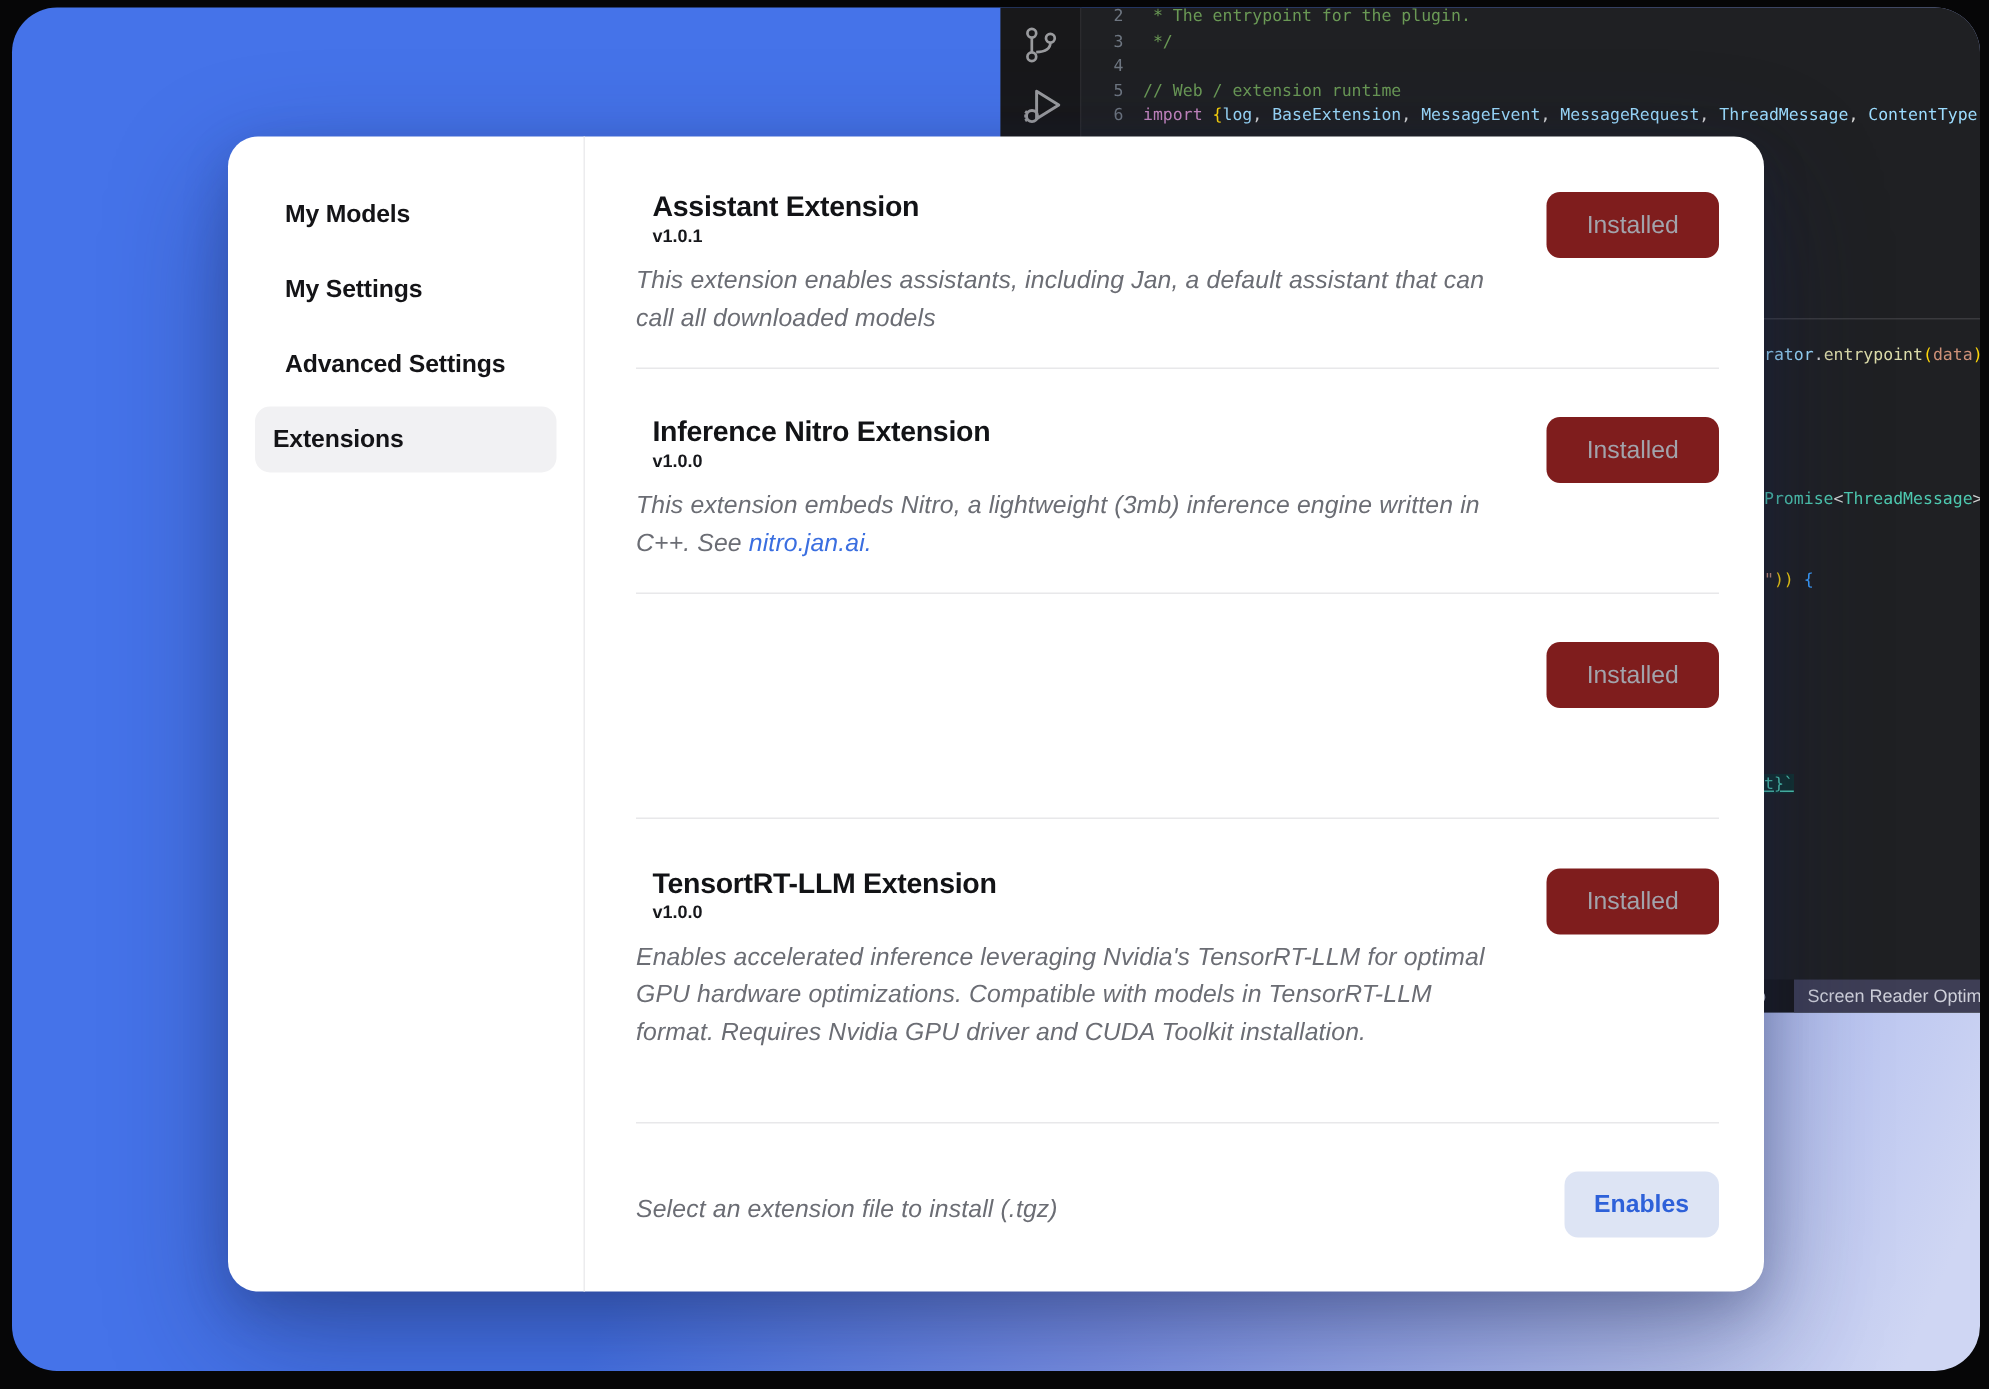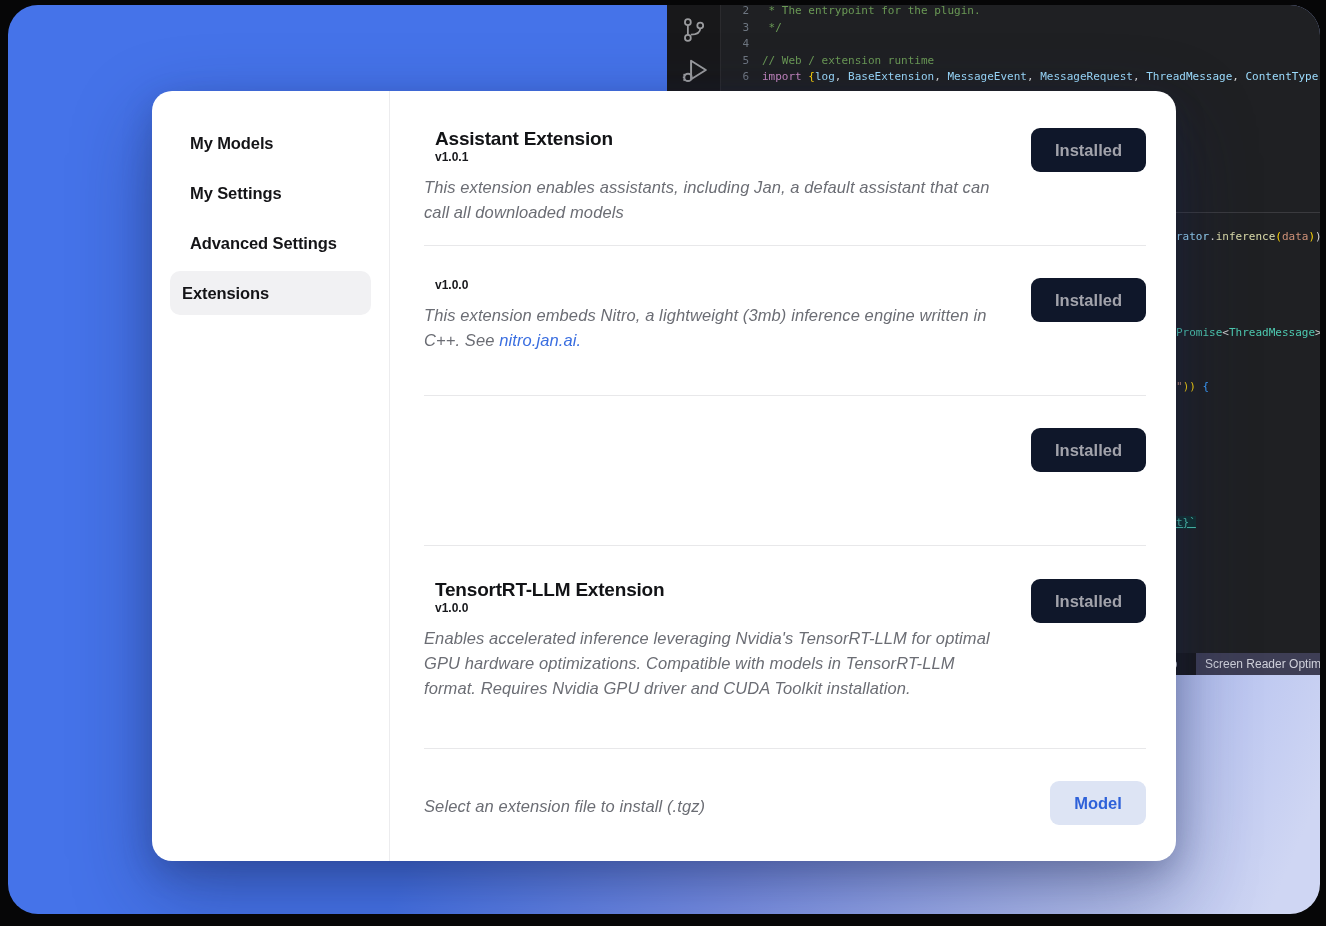--- a/index.html
+++ b/index.html
@@ -78,21 +78,21 @@
     margin:11px 0 0 0;max-width:580px;font-size:16.5px;line-height:25px;
     color:#6b6d74;letter-spacing:0.1px;font-style:italic;
   }
   .ext-desc a{color:#3a6ee0;text-decoration:none;cursor:pointer;}
   .divider{position:absolute;left:34px;right:30px;height:1px;background:#e8e8ea;}
   .btn{
     position:absolute;right:0;top:0;height:44px;border:none;border-radius:9px;
     font-family:"Liberation Sans",sans-serif;font-size:16.5px;cursor:pointer;
     display:flex;align-items:center;justify-content:center;
   }
-  .btn.installed{min-width:115px;background:#0f172a;color:#a2a3ab;font-weight:700;padding:0 22px;box-sizing:border-box;}
+  .btn.installed{min-width:115px;background:#7f1d1d;color:#a2a3ab;font-weight:400;padding:0 22px;box-sizing:border-box;}
   .btn.select{min-width:96px;background:#dde4f4;color:#2e61d9;font-weight:700;padding:0 20px;box-sizing:border-box;}
 </style>
 </head>
 <body>
 
 <div class="window">
 
   <div class="editor">
     <div class="activitybar">
       <div class="ab-icon scm">
@@ -113,21 +113,21 @@
       </div>
     </div>
     <div class="codearea" id="code-lines">
         <div class="cl"><span class="ln">2</span><span class="ct"><span class="tk-com"> * The entrypoint for the plugin.</span></span></div>
         <div class="cl"><span class="ln">3</span><span class="ct"><span class="tk-com"> */</span></span></div>
         <div class="cl"><span class="ln">4</span><span class="ct"></span></div>
         <div class="cl"><span class="ln">5</span><span class="ct"><span class="tk-com">// Web / extension runtime</span></span></div>
         <div class="cl"><span class="ln">6</span><span class="ct"><span class="tk-kw">import </span><span class="tk-by">{</span><span class="tk-var">log</span><span class="tk-pu">, </span><span class="tk-var">BaseExtension</span><span class="tk-pu">, </span><span class="tk-var">MessageEvent</span><span class="tk-pu">, </span><span class="tk-var">MessageRequest</span><span class="tk-pu">, </span><span class="tk-var">ThreadMessage</span><span class="tk-pu">, </span><span class="tk-var">ContentType</span></span></div>
       </div>
     <div id="code-frags">
-        <div class="frag" style="top: 224px;"><span class="tk-var">rator</span><span class="tk-pu">.</span><span class="tk-fn">inference</span><span class="tk-by">(</span><span class="tk-or">data</span><span class="tk-by">)</span><span class="tk-pu">);</span></div>
+        <div class="frag" style="top: 224px;"><span class="tk-var">rator</span><span class="tk-pu">.</span><span class="tk-fn">entrypoint</span><span class="tk-by">(</span><span class="tk-or">data</span><span class="tk-by">)</span><span class="tk-pu">);</span></div>
         <div class="frag" style="top: 292px; margin-top: 28px;"><span class="tk-ty">Promise</span><span class="tk-pu">&lt;</span><span class="tk-ty">ThreadMessage</span><span class="tk-pu">&gt;</span></div>
         <div class="frag" style="top: 374px;"><span class="tk-or">"</span><span class="tk-by">))</span><span class="tk-bb"> {</span></div>
         <div class="frag" style="top: 510px;"><span class="tk-hl">t}`</span></div>
       </div>
     <div class="hline"></div>
     <div class="statusbar">
       <span class="status-go">go</span>
       <span class="status-chip">Screen Reader Optimized</span>
     </div>
   </div>
@@ -147,20 +147,21 @@
           <h3 class="ext-title">Assistant Extension</h3>
           <span class="ext-ver">v1.0.1</span>
         </div>
         <p class="ext-desc"><span>This extension enables assistants, including Jan, a default assistant that can call all downloaded models</span></p>
         <button class="btn installed">Installed</button>
       </div>
       <div class="divider" style="top:154px;"></div>
 
       <div class="ext-row" style="top:187px;">
         <div class="ext-head">
+          <h3 class="ext-title">Inference Nitro Extension</h3>
           <span class="ext-ver">v1.0.0</span>
         </div>
         <p class="ext-desc"><span>This extension embeds Nitro, a lightweight (3mb) inference engine written in C++. See </span><a>nitro.jan.ai.</a></p>
         <button class="btn installed">Installed</button>
       </div>
       <div class="divider" style="top:304px;"></div>
 
       <div class="ext-row" style="top:337px;">
         <button class="btn installed">Installed</button>
       </div>
@@ -171,19 +172,19 @@
           <h3 class="ext-title">TensortRT-LLM Extension</h3>
           <span class="ext-ver">v1.0.0</span>
         </div>
         <p class="ext-desc"><span>Enables accelerated inference leveraging Nvidia's TensorRT-LLM for optimal GPU hardware optimizations. Compatible with models in TensorRT-LLM format. Requires Nvidia GPU driver and CUDA Toolkit installation.</span></p>
         <button class="btn installed">Installed</button>
       </div>
       <div class="divider" style="top:657px;"></div>
 
       <div class="ext-row" style="top:690px;">
         <p class="ext-desc" style="margin-top:13px;max-width:700px;"><span>Select an extension file to install (.tgz)</span></p>
-        <button class="btn select">Model</button>
+        <button class="btn select">Enables</button>
       </div>
 
     </div>
   </div>
 
 </div>
 
 </body></html>

